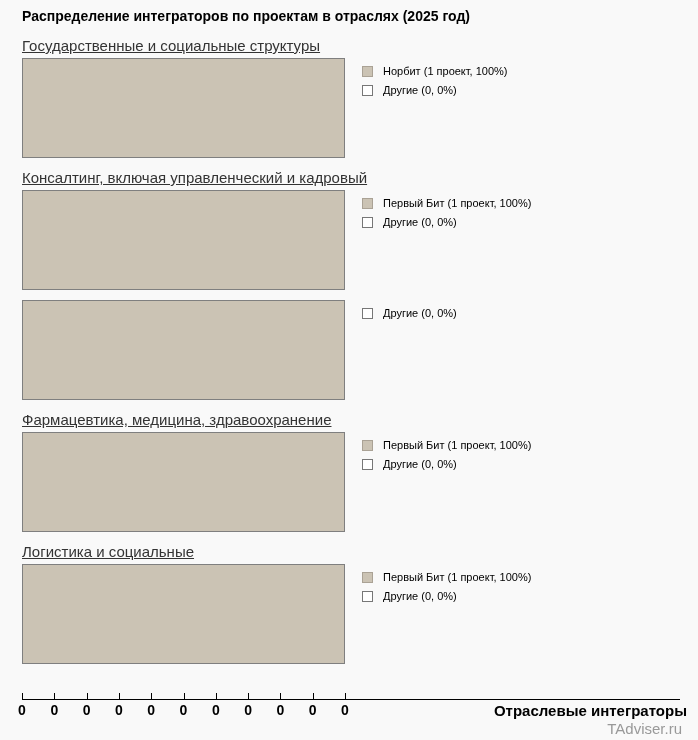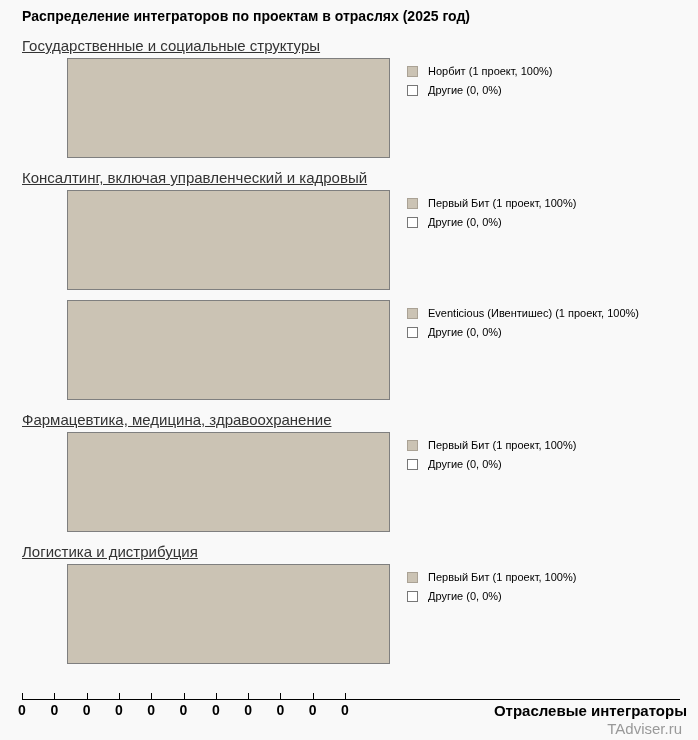--- a/index.html
+++ b/index.html
@@ -30,21 +30,21 @@
   }
   .section { margin-bottom: 10px; }
   .section-header {
     font-size: 15px;
     line-height: 19px;
     color: var(--header-text, #333);
     margin-bottom: 3px;
     white-space: nowrap;
     text-decoration: underline;
   }
-  .section-row { display: flex; align-items: flex-start; margin-left: 45px; }
+  .section-row { display: flex; align-items: flex-start; }
   .bar {
     flex: 0 0 auto;
     width: 321px;
     height: 98px;
     background: var(--bar-fill, #cbc3b4);
     border: 1px solid var(--bar-border, #7f7f7f);
   }
   .legend { margin-left: 17px; padding-top: 7px; }
   .legend-row { display: flex; align-items: center; margin-bottom: 7px; }
   .swatch {
@@ -153,24 +153,20 @@
     <span class="legend-label">Другие (0, 0%)</span>
   </div>
 </div>
     </div>
   </section>
 
   <section class="section">
     <div class="section-row">
       <div class="bar"></div>
       <div class="legend">
-  <div class="legend-row">
-    <span class="swatch filled"></span>
-    <span class="legend-label">Eventicious (Ивентишес) (1 проект, 100%)</span>
-  </div>
 
   <div class="legend-row">
     <span class="swatch empty"></span>
     <span class="legend-label">Другие (0, 0%)</span>
   </div>
 </div>
     </div>
   </section>
 
   <section class="section">
@@ -185,21 +181,21 @@
 
   <div class="legend-row">
     <span class="swatch empty"></span>
     <span class="legend-label">Другие (0, 0%)</span>
   </div>
 </div>
     </div>
   </section>
 
   <section class="section">
-    <div class="section-header">Логистика и дистрибуция</div>
+    <div class="section-header">Логистика и социальные</div>
     <div class="section-row">
       <div class="bar"></div>
       <div class="legend">
   <div class="legend-row">
     <span class="swatch filled"></span>
     <span class="legend-label">Первый Бит (1 проект, 100%)</span>
   </div>
 
   <div class="legend-row">
     <span class="swatch empty"></span>

